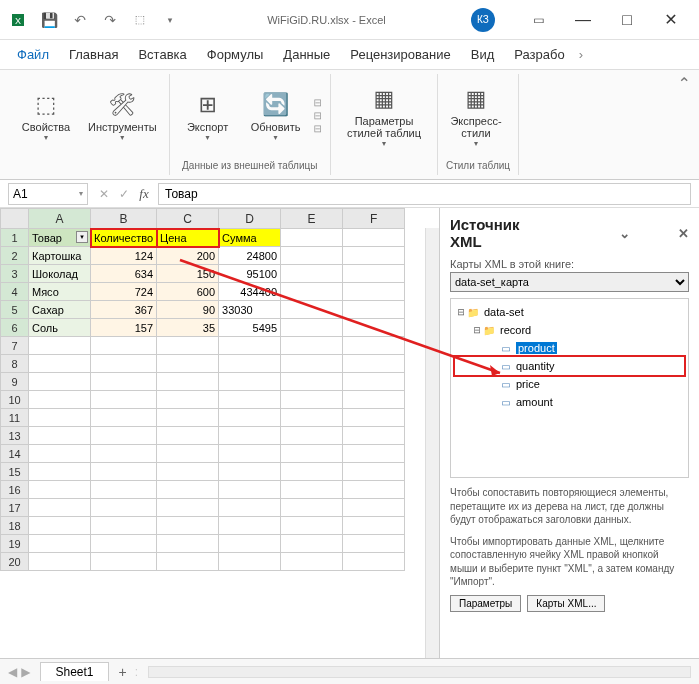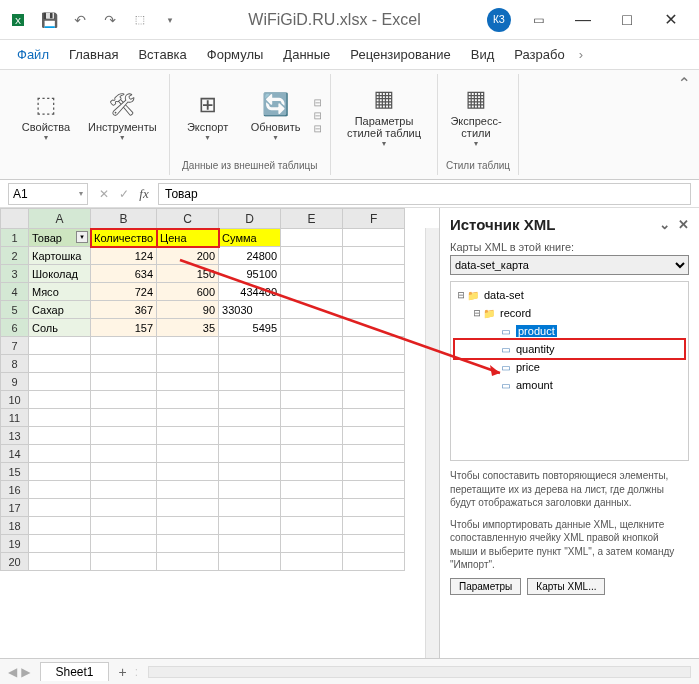--- a/index.html
+++ b/index.html
@@ -1,22 +1,22 @@
 <!DOCTYPE html>
 <html><head>
 <meta charset="utf-8">
 <style>
 * { box-sizing: border-box; margin: 0; padding: 0; font-family: "Segoe UI", sans-serif; }
 body { background: #fff; width: 699px; height: 684px; overflow: hidden; position: relative; }
 
 .titlebar { height: 40px; background: #fff; display: flex; align-items: center; padding: 0 8px; border-bottom: 1px solid #e0e0e0; }
 .titlebar .qat { display: flex; gap: 6px; align-items: center; }
 .titlebar .qat-btn { width: 24px; height: 24px; display: flex; align-items: center; justify-content: center; color: #707070; font-size: 14px; cursor: pointer; }
-.titlebar .title { flex: 1; text-align: center; font-size: 16px; color: #666; }
-.titlebar .avatar { width: 24px; height: 24px; border-radius: 50%; background: #0f6cbd; color: #fff; font-size: 10px; display: flex; align-items: center; justify-content: center; margin-right: 8px; }
+.titlebar .title { flex: 1; text-align: center; font-size: 11px; color: #666; }
+.titlebar .avatar { width: 24px; height: 24px; border-radius: 50%; background: #0f6cbd; color: #fff; font-size: 10px; display: flex; align-items: center; justify-content: center; margin-right: 24px; }
 .titlebar .win-btns { display: flex; gap: 4px; }
 .titlebar .win-btn { width: 40px; height: 28px; display: flex; align-items: center; justify-content: center; color: #333; cursor: pointer; }
 
 .menubar { height: 30px; display: flex; align-items: center; padding: 0 7px; border-bottom: 1px solid #ddd; font-size: 13px; }
 .menubar .menu-item { padding: 0 10px; color: #333; cursor: pointer; height: 100%; display: flex; align-items: center; }
 .menubar .menu-item:first-child { color: #0f6cbd; }
 
 .ribbon { height: 110px; border-bottom: 1px solid #ccc; display: flex; padding: 4px 8px; background: #fafafa; }
 .ribbon-group { display: flex; flex-direction: column; border-right: 1px solid #ddd; padding: 0 8px; }
 .ribbon-group .buttons { display: flex; flex: 1; align-items: center; gap: 8px; }
@@ -48,21 +48,21 @@
 .sheet .data-num { text-align: right; background: #fff5e5; }
 .sheet th.col.sel { background: #d4e8d4; }
 .sheet th.row.sel { background: #d4e8d4; }
 .redbox-b1 { outline: 2.5px solid #e02020; outline-offset: -1px; }
 .redbox-c1 { outline: 2.5px solid #e02020; outline-offset: -1px; }
 .sel-frame { border: 2px solid #0b7b3e; }
 
 .vscroll { position: absolute; right: 0; top: 20px; width: 14px; bottom: 0; background: #f0f0f0; border-left: 1px solid #ddd; }
 
 .xml-pane { width: 260px; border-left: 1px solid #ccc; padding: 8px 10px; font-size: 12px; background: #fff; display: flex; flex-direction: column; }
-.xml-pane h3 { font-size: 15px; font-weight: 600; color: #222; display: flex; align-items: center; }
+.xml-pane h3 { font-size: 15px; font-weight: 600; color: #222; display: flex; align-items: center; gap: 40px; }
 .xml-pane h3 .sp { flex: 1; }
 .xml-pane h3 .icn { cursor: pointer; color: #666; margin-left: 8px; font-size: 13px; }
 .xml-pane .sub { font-size: 11px; color: #555; margin-top: 8px; }
 .xml-pane select { width: 100%; margin-top: 2px; font-size: 11px; height: 20px; border: 1px solid #888; }
 .xml-tree { border: 1px solid #ccc; margin-top: 6px; height: 180px; padding: 4px; font-size: 11px; overflow: auto; }
 .tree-node { display: flex; align-items: center; height: 18px; cursor: pointer; }
 .tree-node .exp { width: 12px; text-align: center; color: #666; font-size: 9px; }
 .tree-node .ficn { width: 14px; height: 14px; margin-right: 3px; display: inline-flex; align-items: center; justify-content: center; font-size: 10px; }
 .tree-node.lvl1 { padding-left: 0; }
 .tree-node.lvl2 { padding-left: 16px; }

